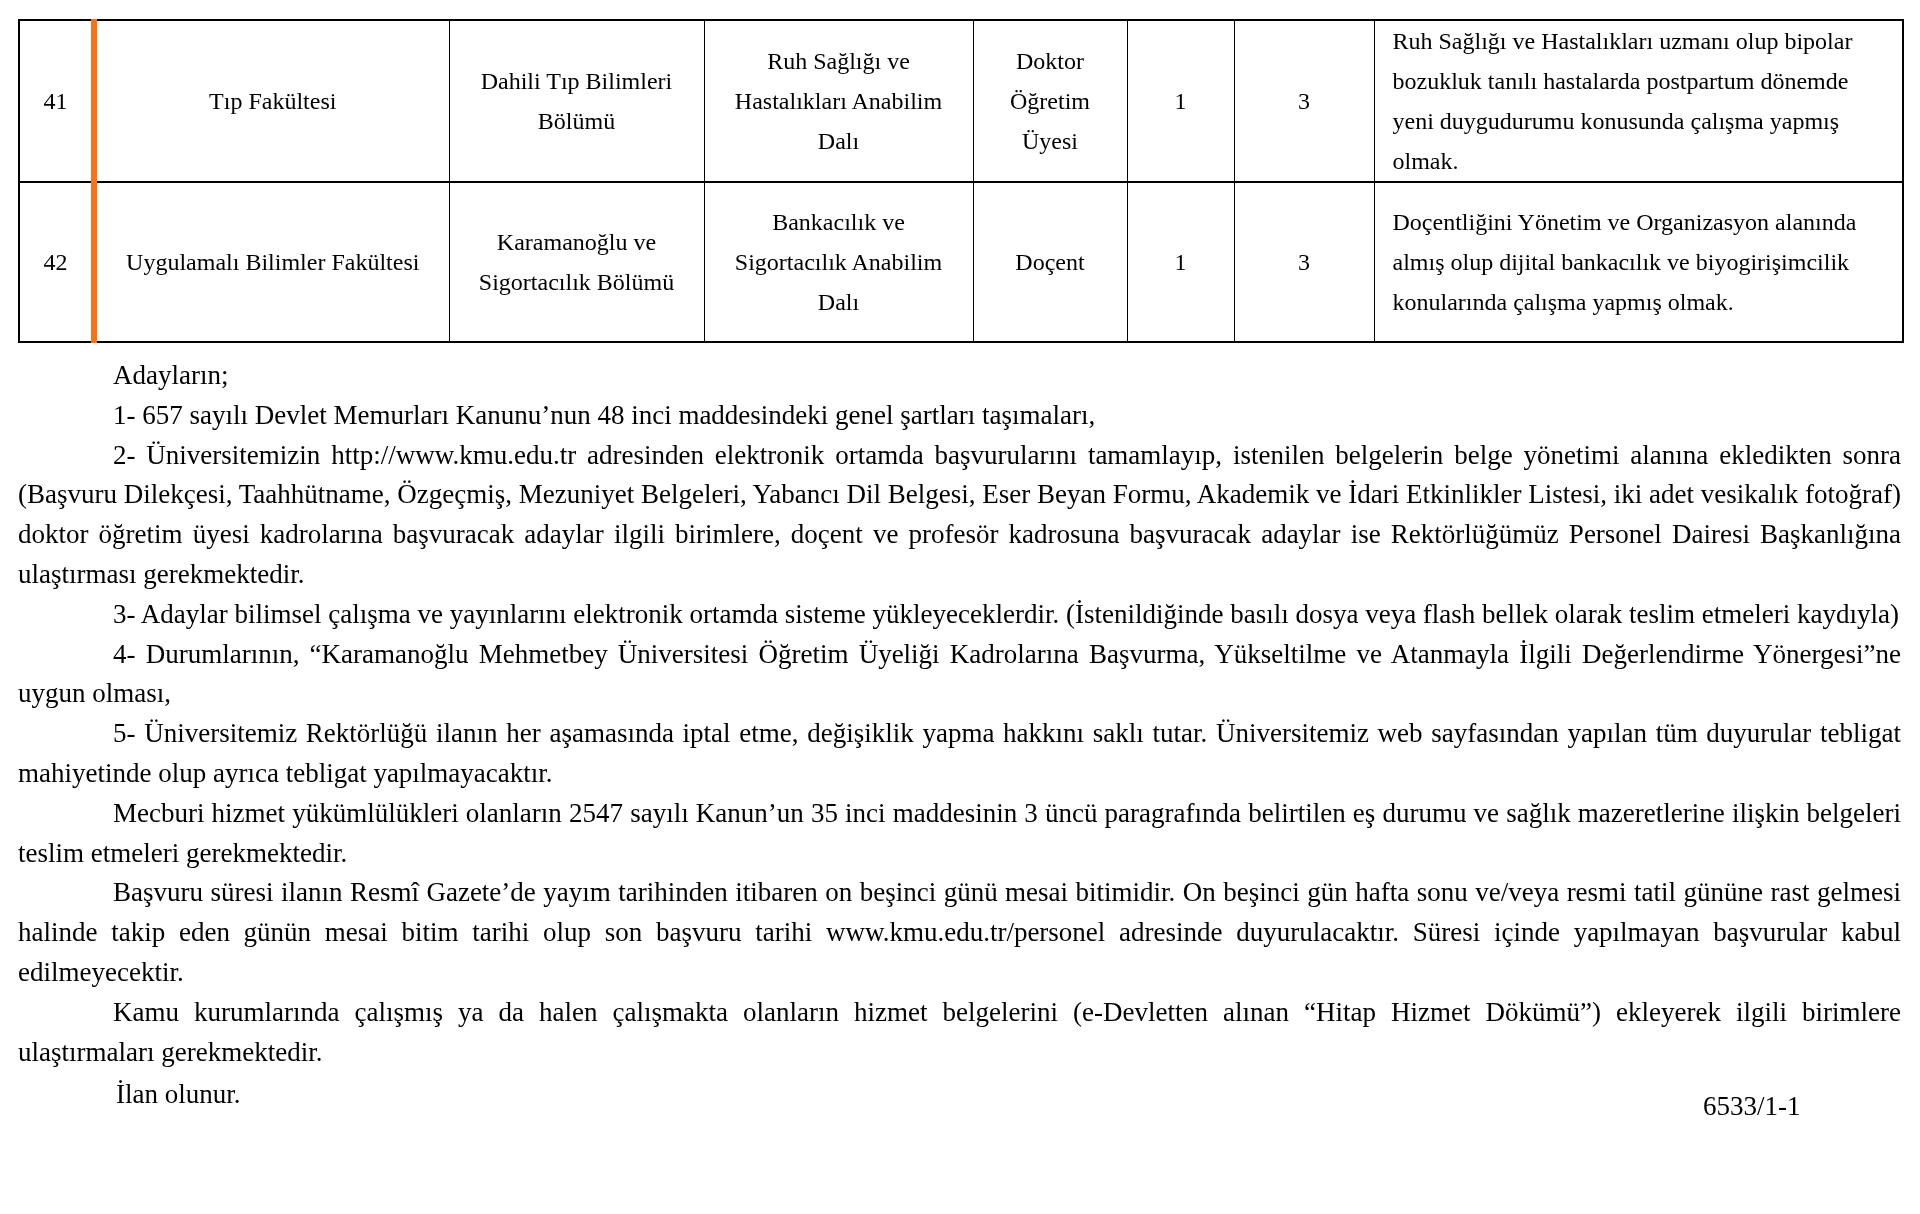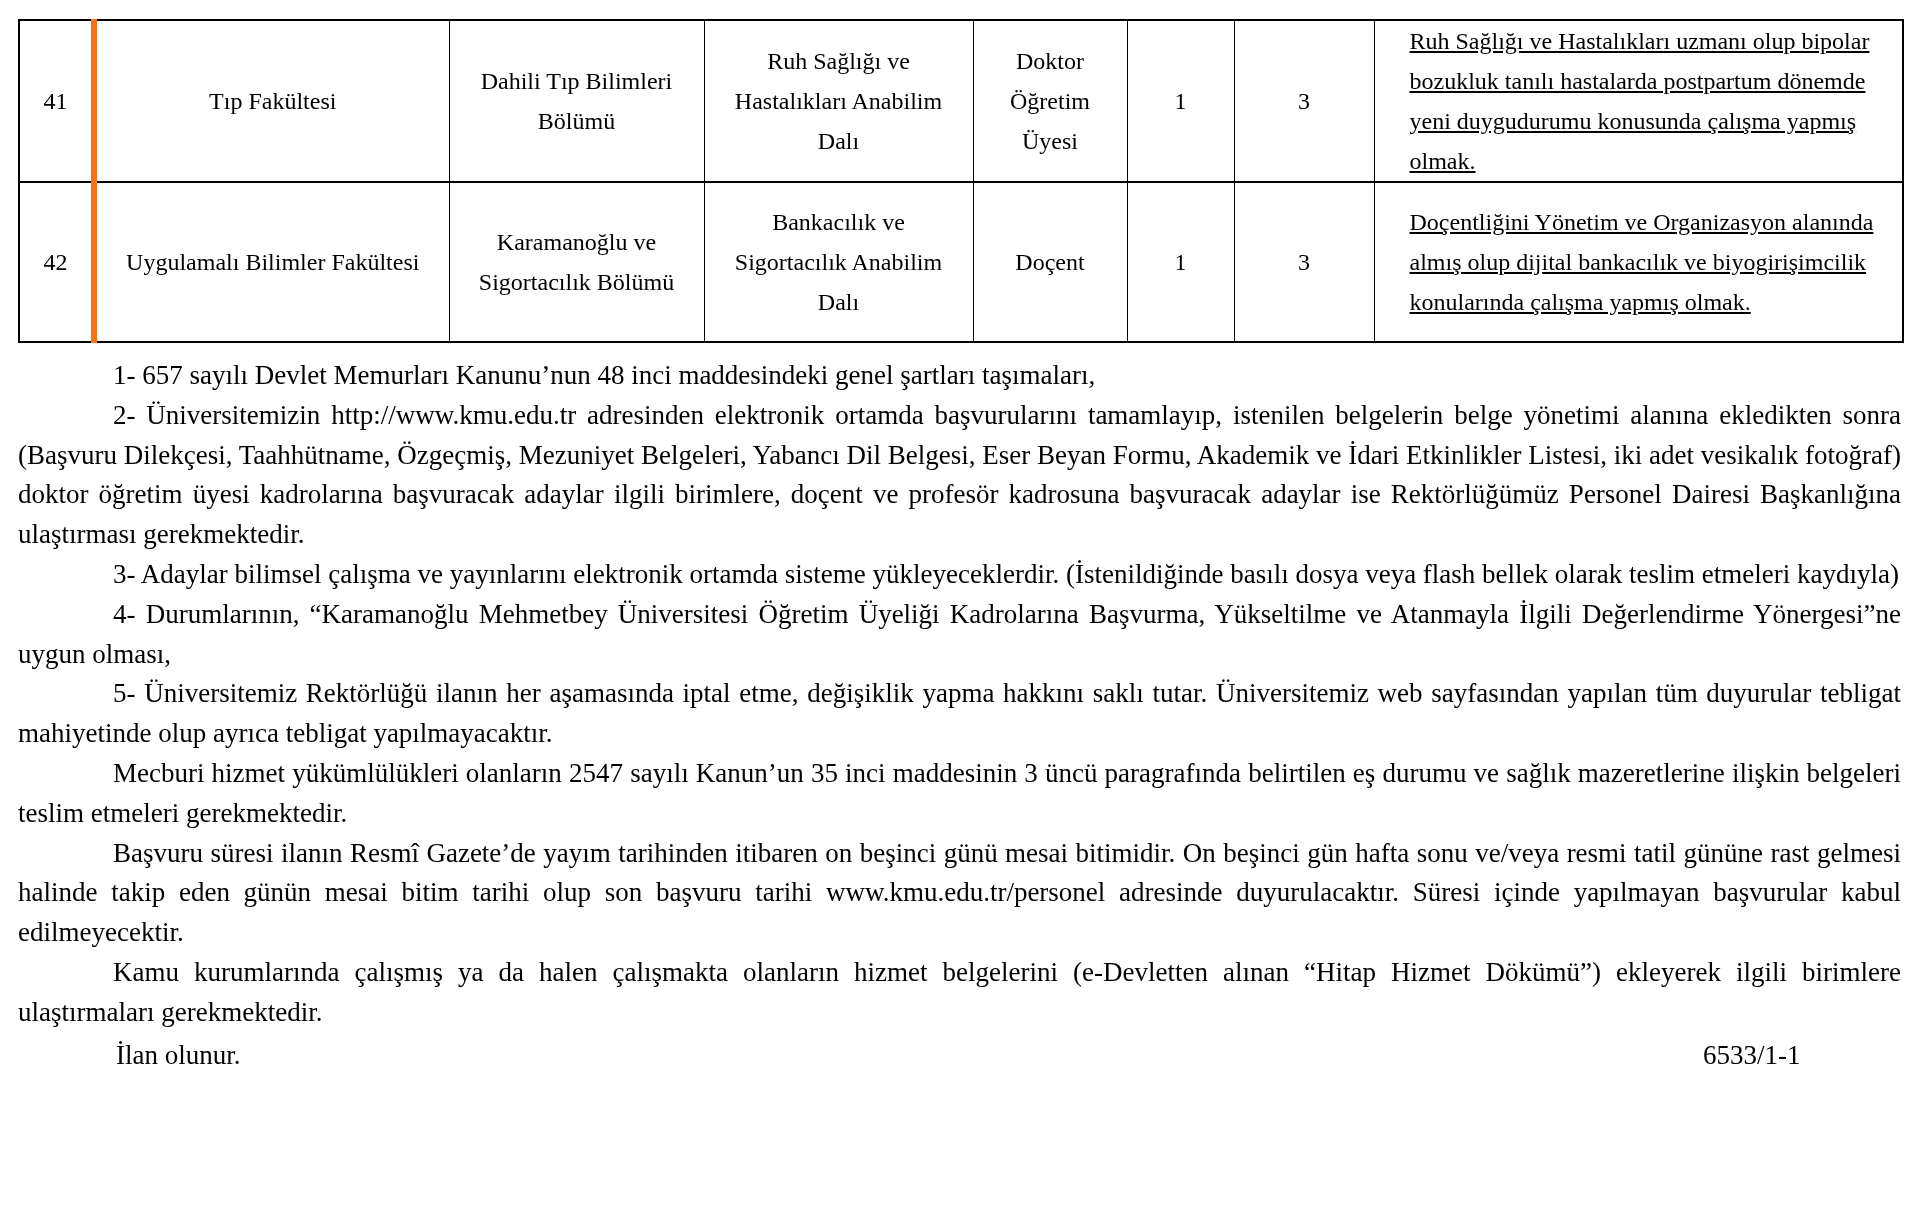--- a/index.html
+++ b/index.html
@@ -38,44 +38,43 @@
     box-sizing: border-box;
   }
   table.positions tr {
     border-bottom: 2px solid #000;
   }
   table.positions td.col-no {
     border-right: 6px solid #f97316;
   }
   table.positions td.col-req {
     text-align: left;
-    padding: 0 12px 0 35px;
+    padding: 0 12px 0 18px;
     line-height: 40px;
-    text-decoration: underline;
   }
   .body-text {
     margin-top: 13px;
     font-size: 27px;
     line-height: 39.8px;
     text-align: justify;
     width: 1883px;
   }
   .body-text p {
     margin: 0;
     text-indent: 95px;
   }
   .footer-line {
     position: relative;
     text-indent: 95px;
     margin: 3px;
   }
   .footer-code {
     position: absolute;
     left: 1682px;
-    top: 0;
+    top: 12px;
     text-indent: 0;
   }
 </style>
 </head>
 <body>
 
 <div class="page">
 
   <table class="positions">
     <colgroup>
@@ -106,20 +105,21 @@
         <td>Bankacılık ve Sigortacılık Anabilim Dalı</td>
         <td>Doçent</td>
         <td>1</td>
         <td>3</td>
         <td class="col-req">Doçentliğini Yönetim ve Organizasyon alanında almış olup dijital bankacılık ve biyogirişimcilik konularında çalışma yapmış olmak.</td>
       </tr>
     </tbody>
   </table>
 
   <div class="body-text">
+    <p>Adayların;</p>
     <p>1- 657 sayılı Devlet Memurları Kanunu’nun 48 inci maddesindeki genel şartları taşımaları,</p>
     <p>2- Üniversitemizin http://www.kmu.edu.tr adresinden elektronik ortamda başvurularını tamamlayıp, istenilen belgelerin belge yönetimi alanına ekledikten sonra (Başvuru Dilekçesi, Taahhütname, Özgeçmiş, Mezuniyet Belgeleri, Yabancı Dil Belgesi, Eser Beyan Formu, Akademik ve İdari Etkinlikler Listesi, iki adet vesikalık fotoğraf) doktor öğretim üyesi kadrolarına başvuracak adaylar ilgili birimlere, doçent ve profesör kadrosuna başvuracak adaylar ise Rektörlüğümüz Personel Dairesi Başkanlığına ulaştırması gerekmektedir.</p>
     <p>3- Adaylar bilimsel çalışma ve yayınlarını elektronik ortamda sisteme yükleyeceklerdir. (İstenildiğinde basılı dosya veya flash bellek olarak teslim etmeleri kaydıyla)</p>
     <p>4- Durumlarının, “Karamanoğlu Mehmetbey Üniversitesi Öğretim Üyeliği Kadrolarına Başvurma, Yükseltilme ve Atanmayla İlgili Değerlendirme Yönergesi”ne uygun olması,</p>
     <p>5- Üniversitemiz Rektörlüğü ilanın her aşamasında iptal etme, değişiklik yapma hakkını saklı tutar. Üniversitemiz web sayfasından yapılan tüm duyurular tebligat mahiyetinde olup ayrıca tebligat yapılmayacaktır.</p>
     <p>Mecburi hizmet yükümlülükleri olanların 2547 sayılı Kanun’un 35 inci maddesinin 3 üncü paragrafında belirtilen eş durumu ve sağlık mazeretlerine ilişkin belgeleri teslim etmeleri gerekmektedir.</p>
     <p>Başvuru süresi ilanın Resmî Gazete’de yayım tarihinden itibaren on beşinci günü mesai bitimidir. On beşinci gün hafta sonu ve/veya resmi tatil gününe rast gelmesi halinde takip eden günün mesai bitim tarihi olup son başvuru tarihi www.kmu.edu.tr/personel adresinde duyurulacaktır. Süresi içinde yapılmayan başvurular kabul edilmeyecektir.</p>
     <p>Kamu kurumlarında çalışmış ya da halen çalışmakta olanların hizmet belgelerini (e-Devletten alınan “Hitap Hizmet Dökümü”) ekleyerek ilgili birimlere ulaştırmaları gerekmektedir.</p>
     <div class="footer-line">
       <span>İlan olunur.</span>

